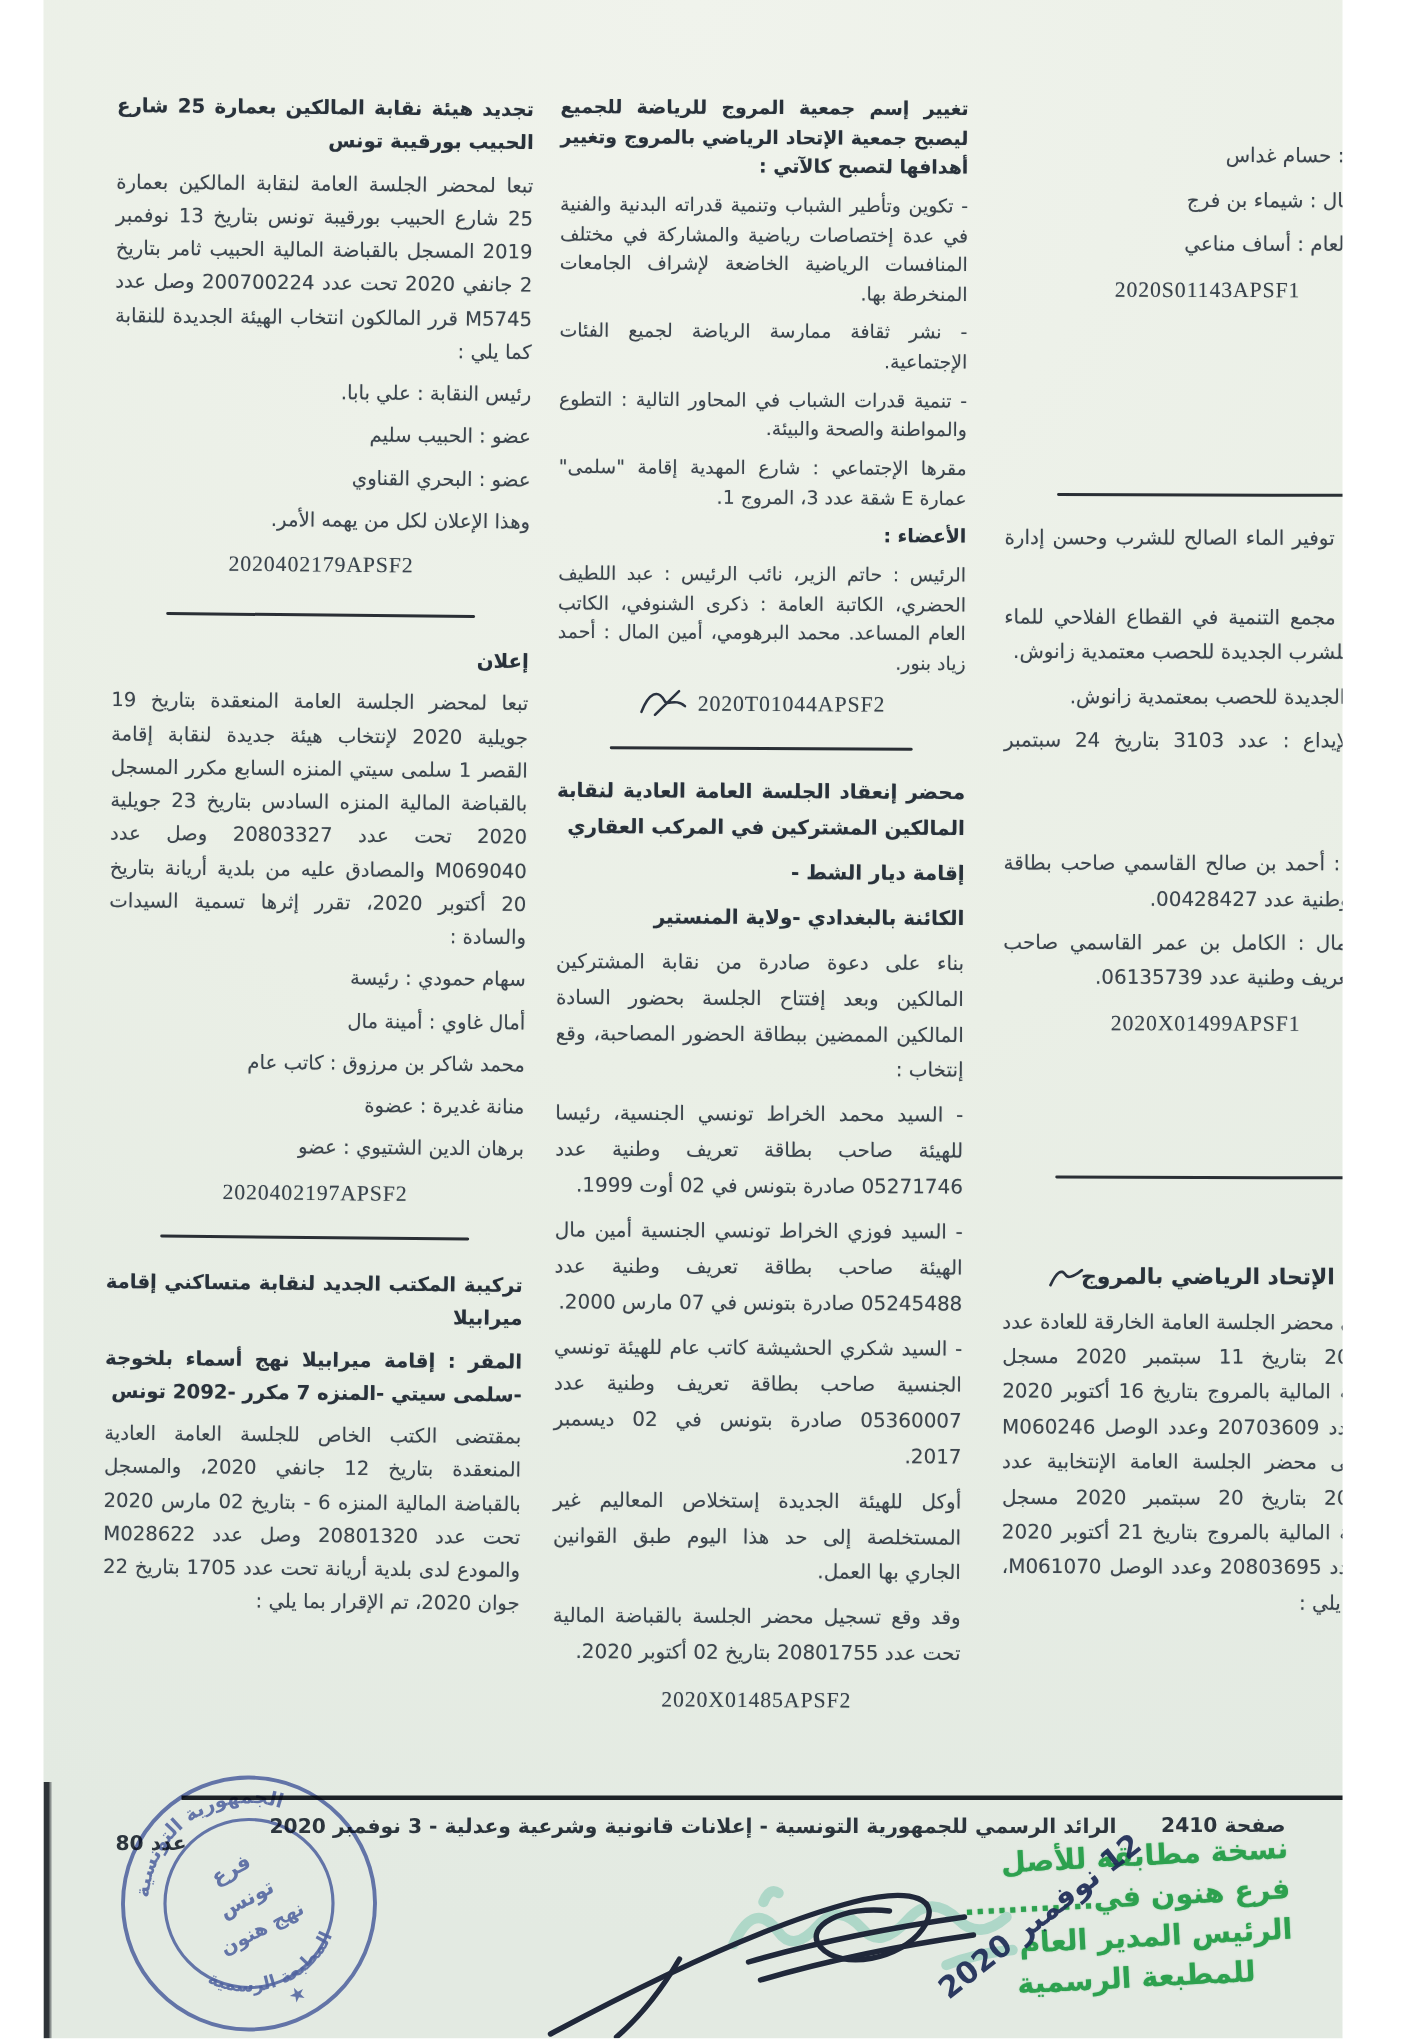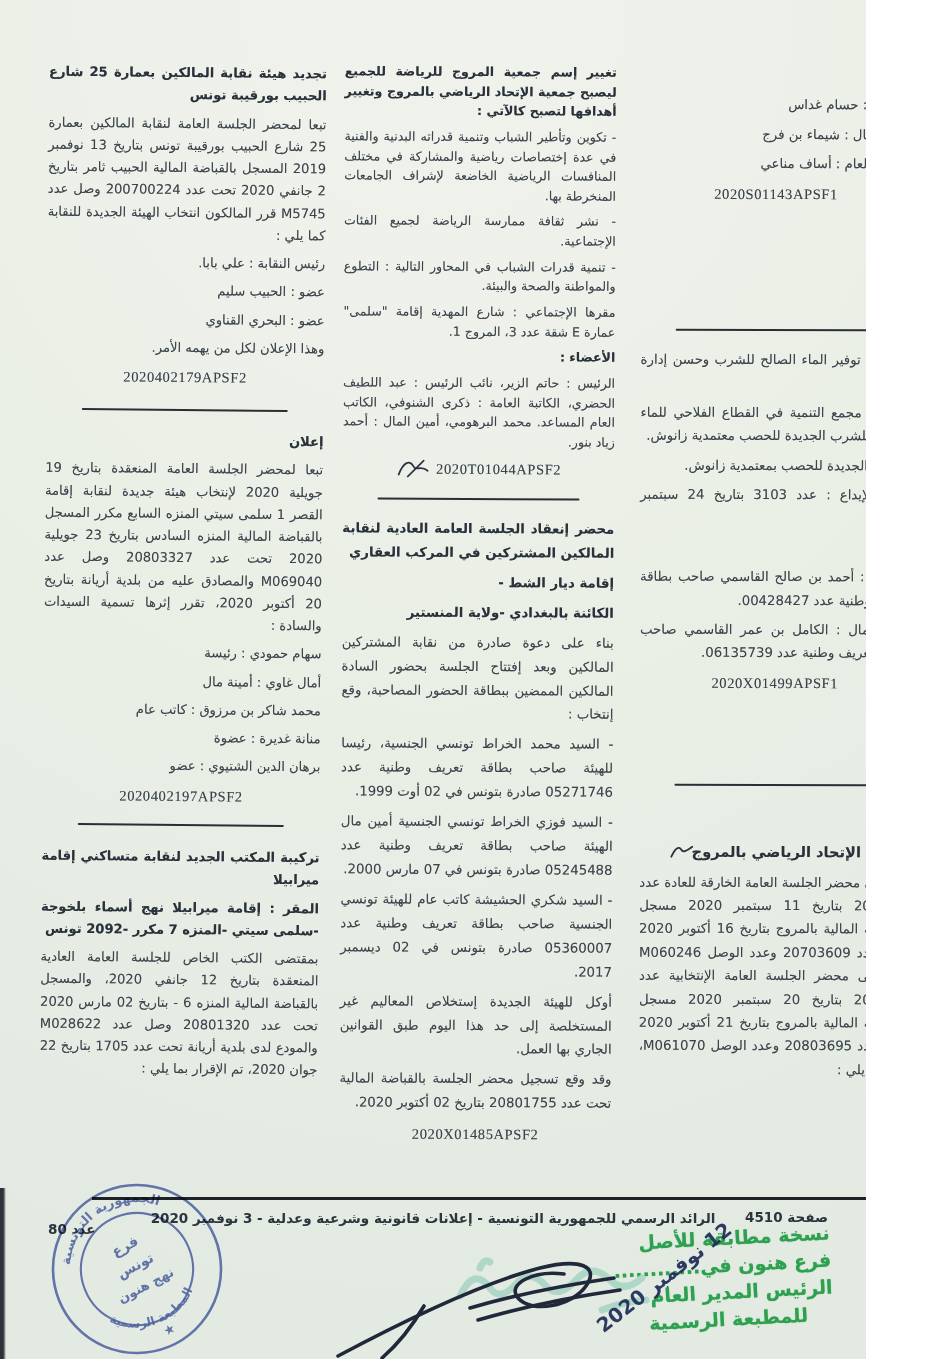--- a/index.html
+++ b/index.html
@@ -1,21 +1,21 @@
 <!DOCTYPE html>
 <html lang="ar"><head>
 <meta charset="utf-8">
 <style>
   *{box-sizing:border-box;}
   html,body{margin:0;padding:0;}
   .page{
     position:relative;width:866px;height:1359px;overflow:hidden;
     background:
       radial-gradient(130% 95% at 50% 0%, #f0f3ec 0%, #eaefe6 55%, #e3eae2 100%);
-    font-family:"DejaVu Sans",sans-serif;color:#3c454d;
+    font-family:"DejaVu Sans",sans-serif;color:#3c454d;margin-left:29px;
   }
   .col{position:absolute;top:0;height:1192px;direction:rtl;text-shadow:0 0 .6px rgba(45,55,65,.35);}
   .col-left{left:44px;width:278px;transform:rotate(.55deg);}
   .col-mid{left:342px;width:272px;transform:rotate(.3deg);}
   .col-right{left:640px;width:270px;transform:rotate(.15deg);}
   .sec{position:absolute;left:0;right:0;text-align:justify;}
   .sec p{margin:0 0 6px;}
   .b{font-weight:bold;color:#29323b;}
   .code{text-align:center;direction:ltr;font-family:"Liberation Serif",serif;
         font-size:14.5px;letter-spacing:.6px;margin-top:6px;color:#39434c;}
@@ -147,21 +147,21 @@
             <path d="M2 15 Q 8 2 12 8 Q 14 12 23 5" fill="none" stroke="#2b3340" stroke-width="1.8" stroke-linecap="round"></path>
           </svg>
         <span class="txt">جمعية الإتحاد الرياضي بالمروج</span>
       </p>
       <p>بمقتضى محضر الجلسة العامة الخارقة للعادة عدد 2020/03 بتاريخ 11 سبتمبر 2020 مسجل بالقباضة المالية بالمروج بتاريخ 16 أكتوبر 2020 تحت عدد 20703609 وعدد الوصل M060246 وبمقتضى محضر الجلسة العامة الإنتخابية عدد 2020/04 بتاريخ 20 سبتمبر 2020 مسجل بالقباضة المالية بالمروج بتاريخ 21 أكتوبر 2020 تحت عدد 20803695 وعدد الوصل M061070، تقرّر ما يلي :</p>
     </div>
   </div>
 
   <div class="footer-rule"></div>
   <div class="footer">
-    <span class="f-page">صفحة 4510</span>
+    <span class="f-page">صفحة 2410</span>
     <span class="f-center">الرائد الرسمي للجمهورية التونسية - إعلانات قانونية وشرعية وعدلية - 3 نوفمبر 2020</span>
     <span class="f-issue">عدد 80</span>
   </div>
 
   <div class="green-stamp">
     <div>نسخة مطابقة للأصل</div>
     <div>فرع هنون في............</div>
     <div>الرئيس المدير العام</div>
     <div class="indent">للمطبعة الرسمية</div>
   </div>

